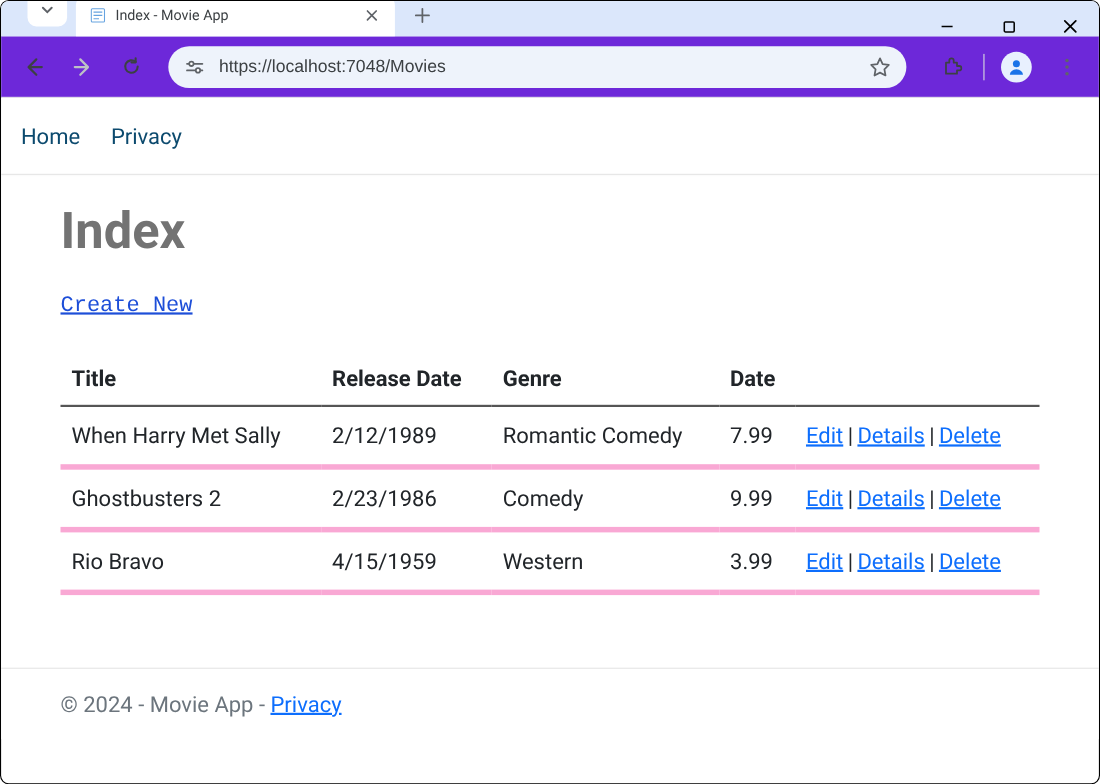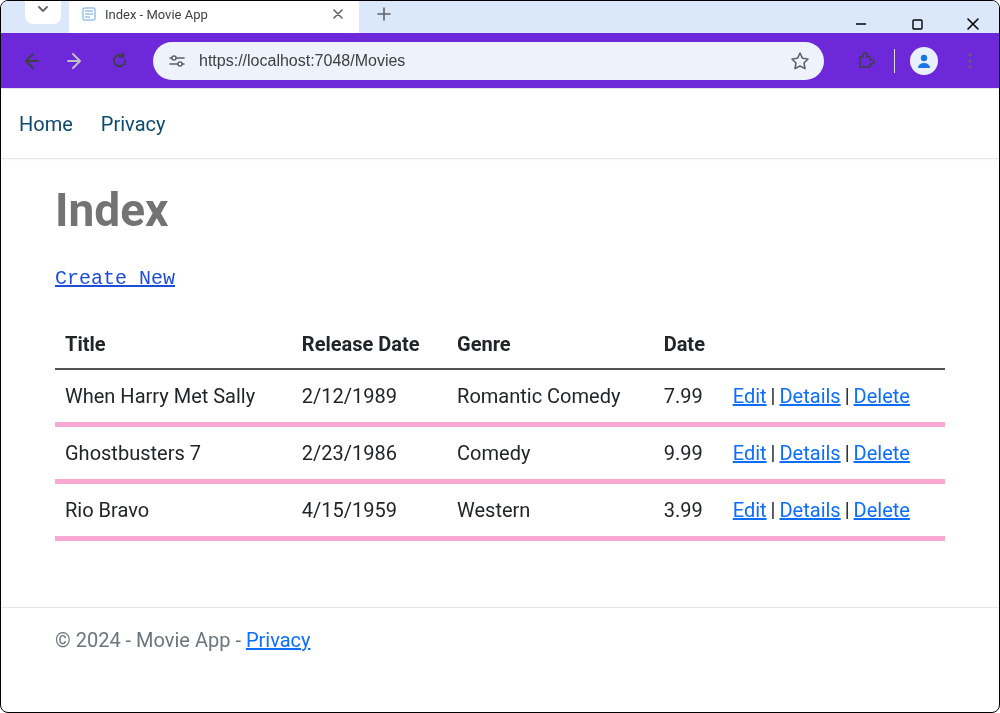--- a/index.html
+++ b/index.html
@@ -353,21 +353,21 @@
       </thead>
       <tbody id="table-body">
           <tr>
             <td>When Harry Met Sally</td>
             <td>2/12/1989</td>
             <td>Romantic Comedy</td>
             <td>7.99</td>
             <td class="actions-cell"><a class="action-link">Edit</a><span class="sep">|</span><a class="action-link">Details</a><span class="sep">|</span><a class="action-link">Delete</a></td>
           </tr>
           <tr>
-            <td>Ghostbusters 7</td>
+            <td>Ghostbusters 2</td>
             <td>2/23/1986</td>
             <td>Comedy</td>
             <td>9.99</td>
             <td class="actions-cell"><a class="action-link">Edit</a><span class="sep">|</span><a class="action-link">Details</a><span class="sep">|</span><a class="action-link">Delete</a></td>
           </tr>
           <tr>
             <td>Rio Bravo</td>
             <td>4/15/1959</td>
             <td>Western</td>
             <td>3.99</td>

